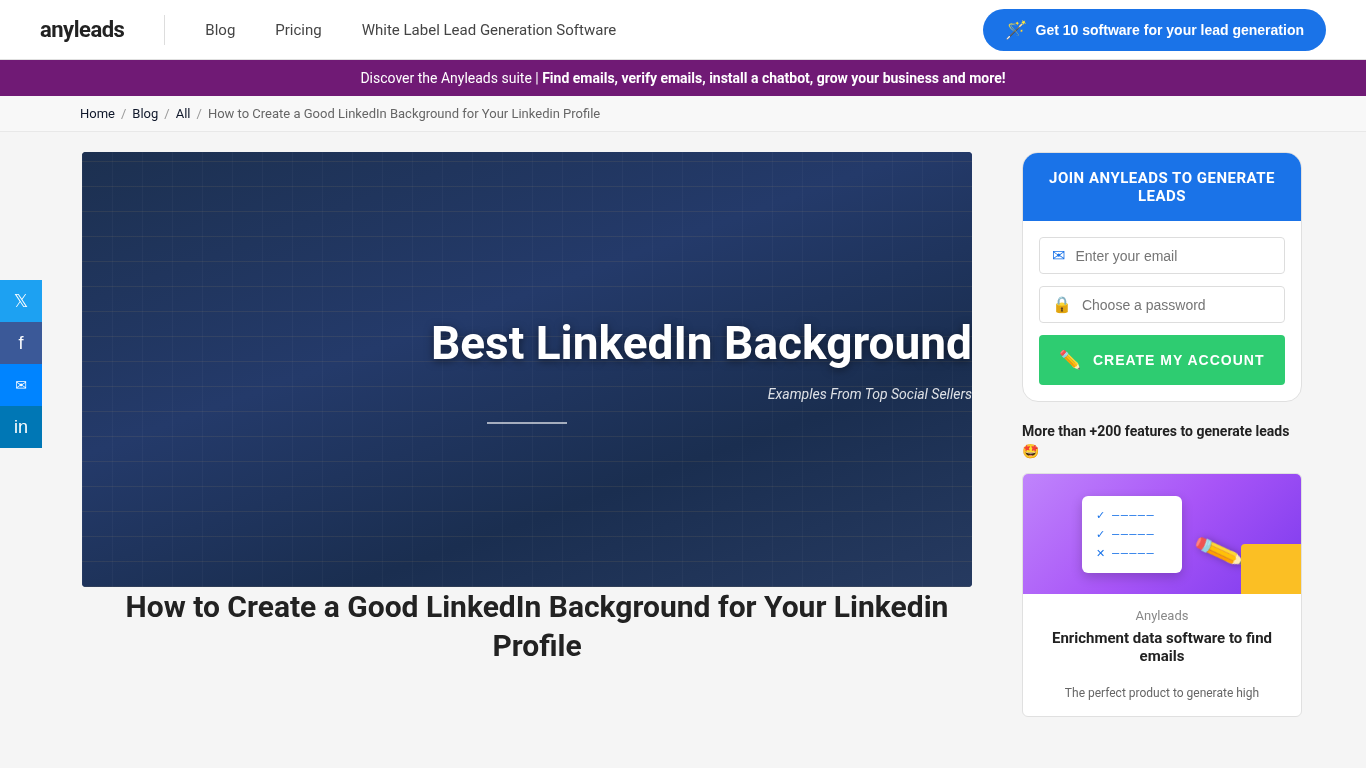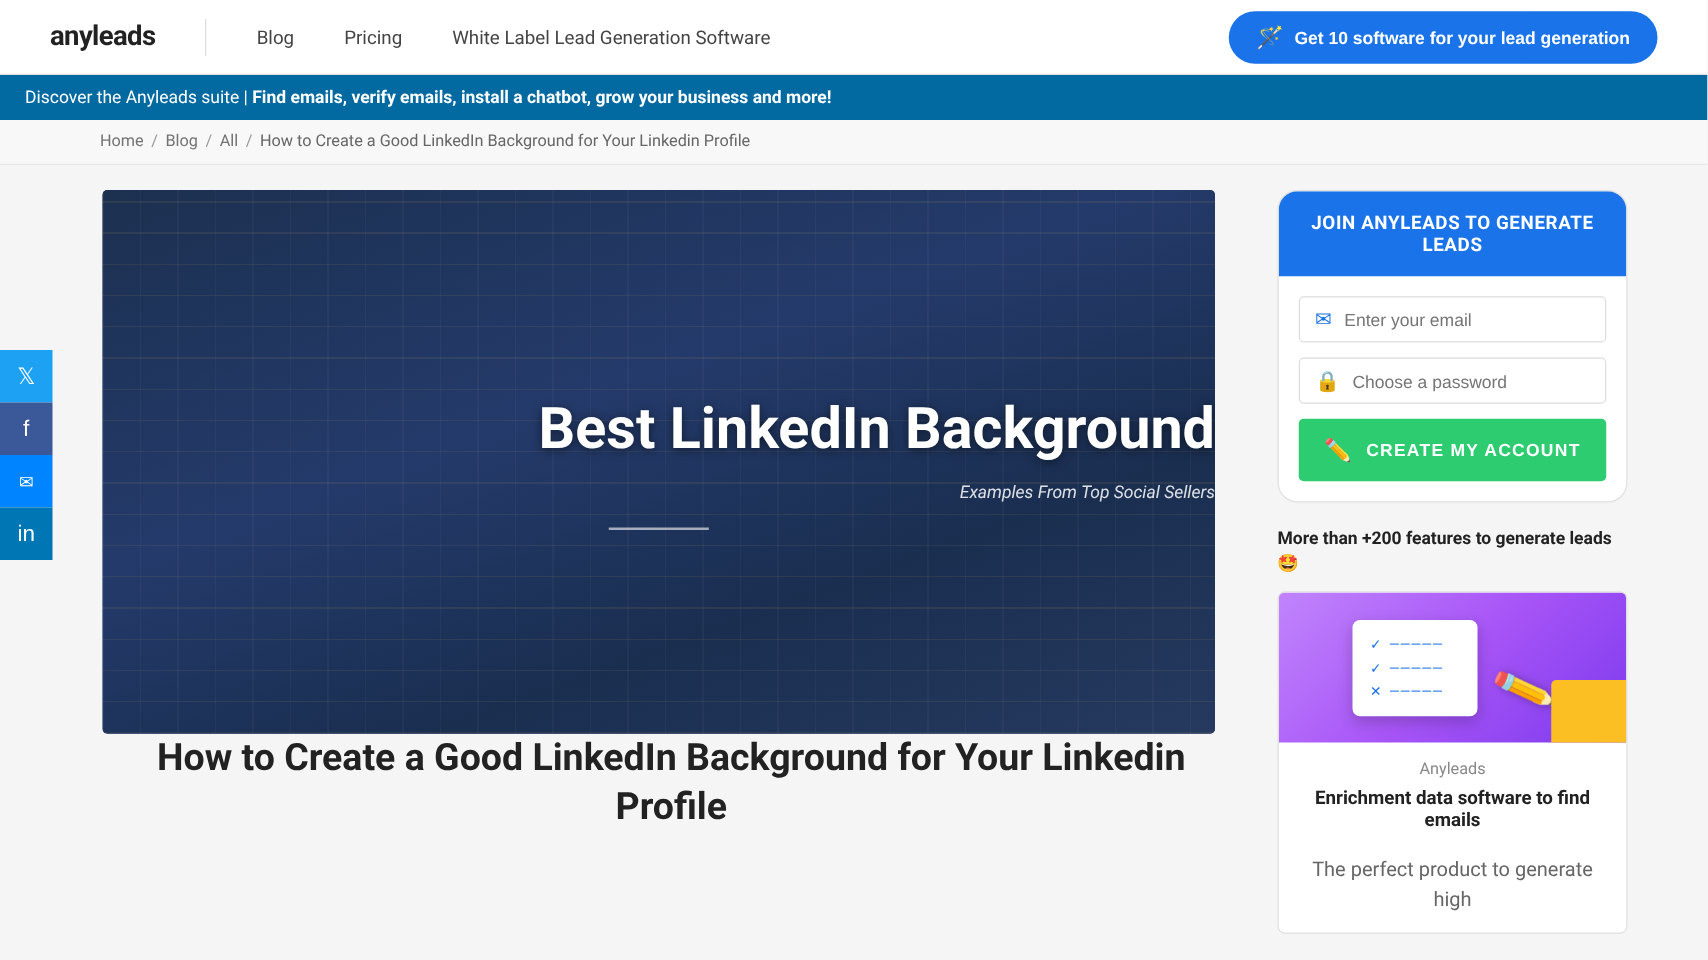--- a/index.html
+++ b/index.html
@@ -49,39 +49,40 @@
       cursor: pointer;
       display: flex;
       align-items: center;
       gap: 8px;
       margin-left: auto;
     }
     .cta-btn .wand-icon { font-size: 18px; }
 
     
     .banner {
-      background: #0369a1;
-      color: #fff;
+      background: #701a75;
+      color: #fff;
+      text-align: center;
       padding: 10px 20px;
       font-size: 14px;
     }
     .banner strong { font-weight: 700; }
 
     
     .breadcrumb {
       background: #f8f8f8;
       border-bottom: 1px solid #e8e8e8;
       padding: 10px 80px;
       font-size: 13px;
       color: #666;
       display: flex;
       align-items: center;
       gap: 6px;
     }
-    .breadcrumb a { color: #737373; text-decoration: none; }
+    .breadcrumb a { color: #0f172a; text-decoration: none; }
     .breadcrumb-sep { color: #999; }
 
     
     .main-layout {
       display: flex;
       gap: 0;
       max-width: 1366px;
     }
 
     
@@ -334,21 +335,21 @@
       color: #888;
       margin-bottom: 6px;
     }
     .product-title {
       font-size: 15px;
       font-weight: 700;
       color: #222;
       margin-bottom: 19px;
     }
     .product-desc {
-      font-size: 16px;
+      font-size: 12px;
       color: #666;
       line-height: 1.5;
     }
   </style>
 </head>
 <body>
 
 <div class="social-sidebar">
   <button class="social-btn twitter">
     <span>𝕏</span>

